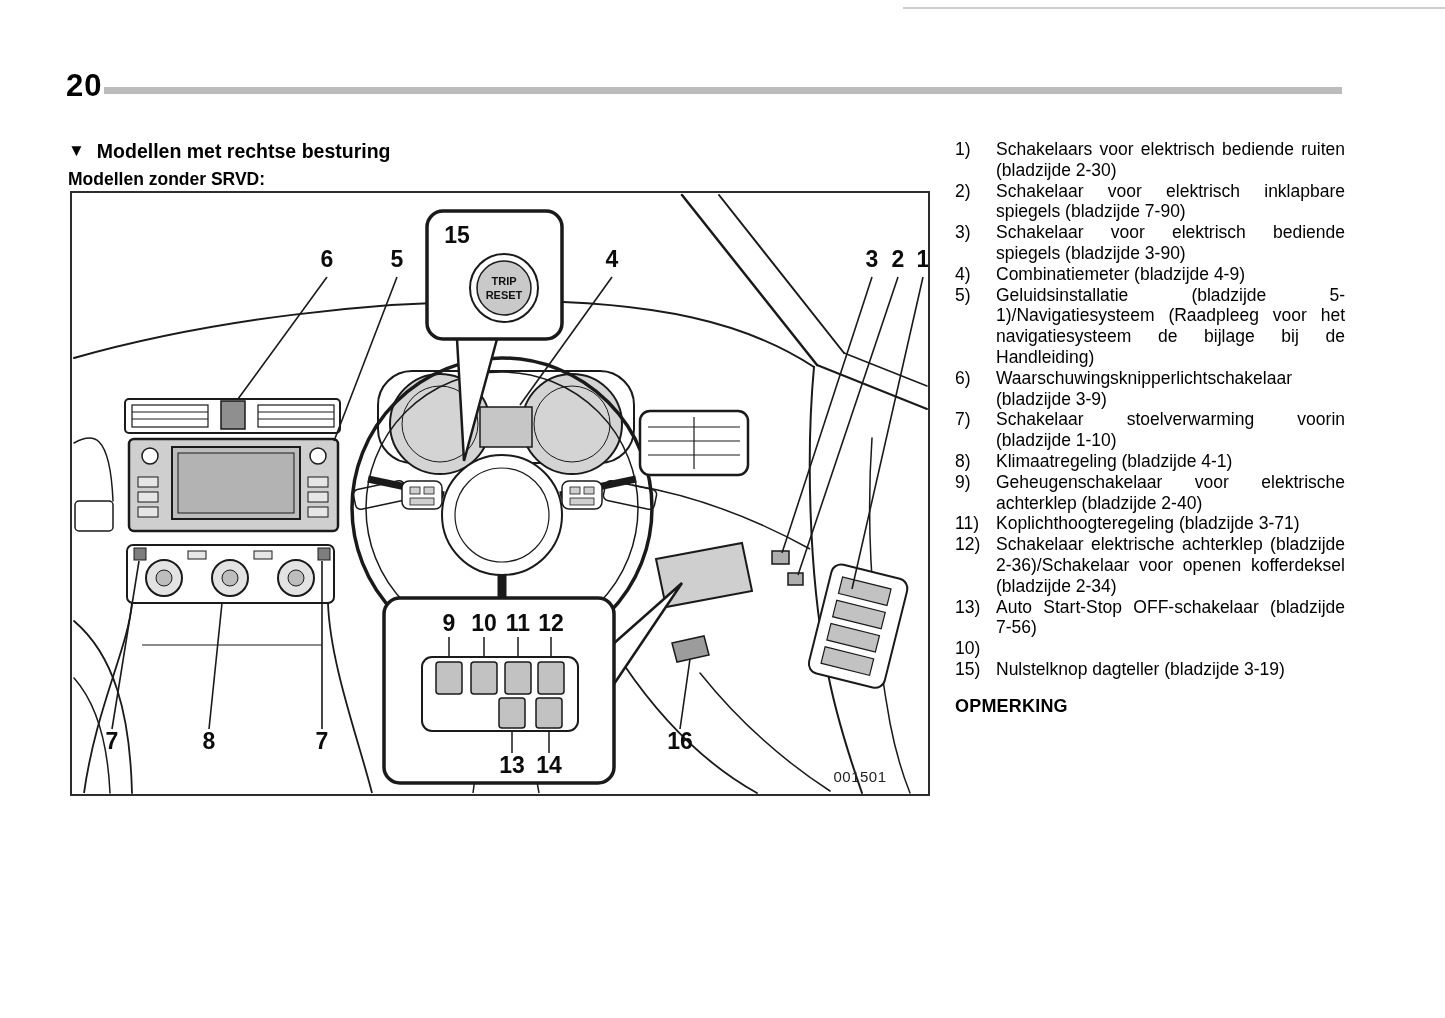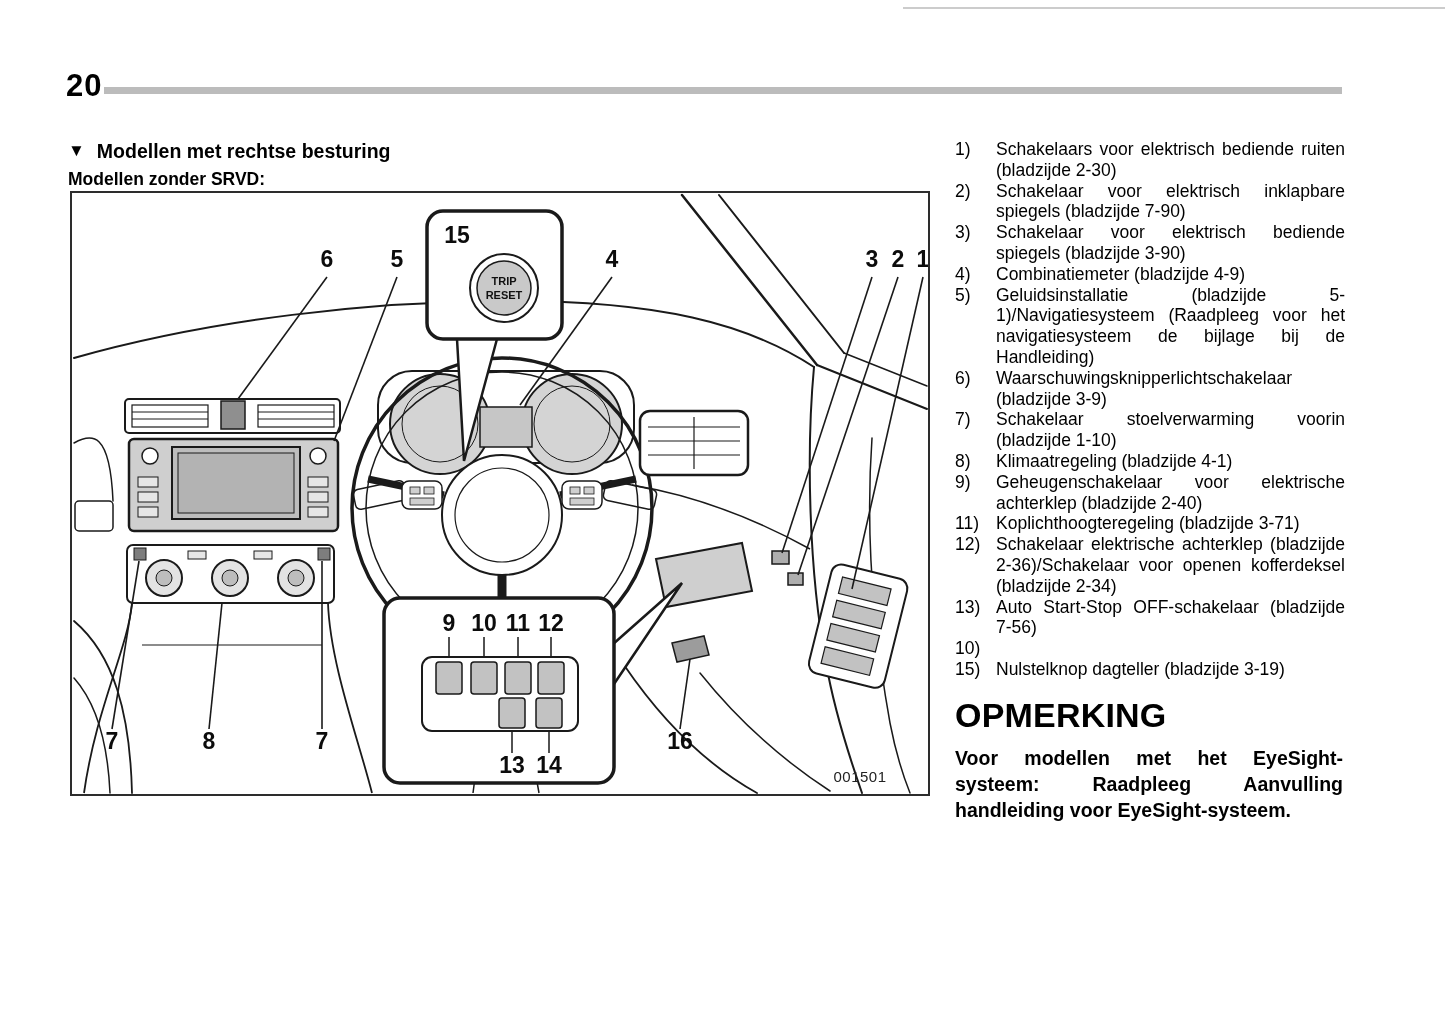--- a/index.html
+++ b/index.html
@@ -22,21 +22,21 @@
 
   .num-label { font-family:"Liberation Sans", sans-serif; font-size:23px; font-weight:bold; text-anchor:middle; fill:#0c0c0c; }
   .trip-label { font-family:"Liberation Sans", sans-serif; font-size:11px; font-weight:bold; text-anchor:middle; fill:#111; }
   .fig-code { font-family:"Liberation Sans", sans-serif; font-size:15px; font-weight:400; text-anchor:middle; fill:#222; letter-spacing:.5px; }
 
   .right-col { position:absolute; left:955px; top:139px; width:390px; }
   .legend { list-style:none; margin:0; padding:0; }
   .legend-item { display:flex; font-size:17.5px; line-height:20.8px; }
   .li-num { flex:0 0 41px; }
   .li-text { flex:1; text-align:justify; }
-  .note-title { font-size:34px; font-weight:bold; margin-top:16px; letter-spacing:.2px; }
+  .note-title { font-size:18px; font-weight:bold; margin-top:16px; letter-spacing:.2px; }
   .note-body { margin-top:10px; font-size:19.5px; font-weight:bold; line-height:26px; text-align:justify; width:388px; }
 </style>
 </head>
 <body>
 
 <div class="page">
 
   <div class="top-edge-line"></div>
   <div class="page-num">20</div>
   <div class="header-rule"></div>
@@ -270,16 +270,15 @@
         </li>
       <li class="legend-item">
           <span class="li-num">10)</span>
         </li>
       <li class="legend-item">
           <span class="li-num">15)</span>
           <span class="li-text">Nulstelknop dagteller (bladzijde 3-19)</span>
         </li>
     </ol>
     <div class="note-title">OPMERKING</div>
-    <div class="note-body">Voor modellen met het EyeSight-systeem: Raadpleeg Aanvulling handleiding voor EyeSight-systeem.</div>
   </div>
 
 </div>
 
 </body></html>

